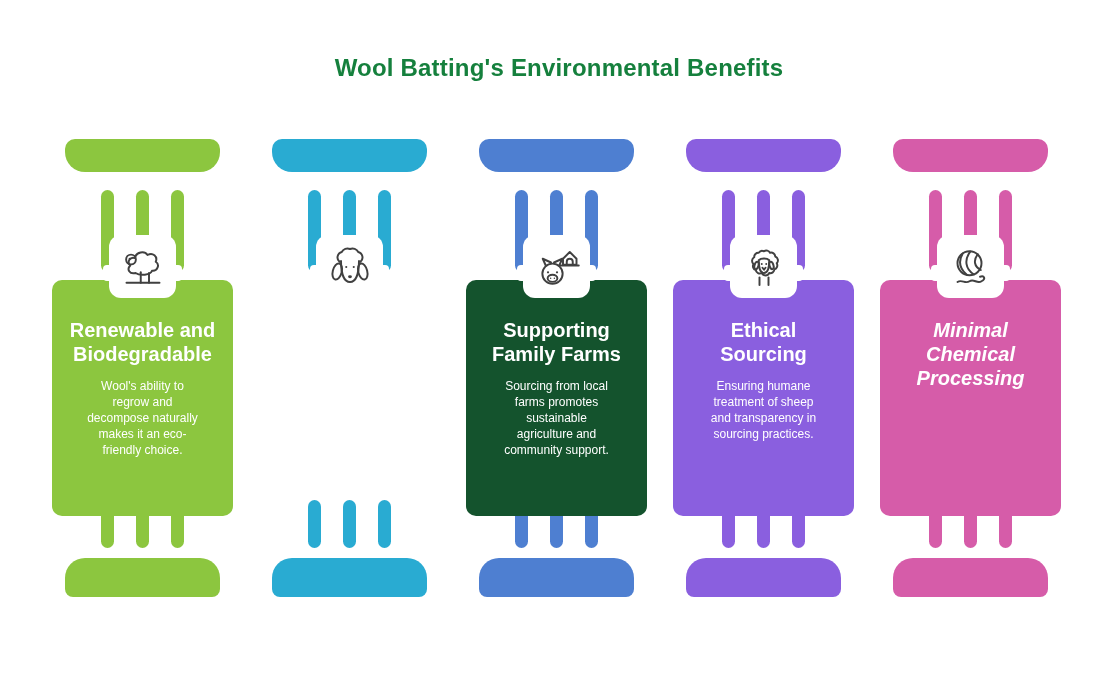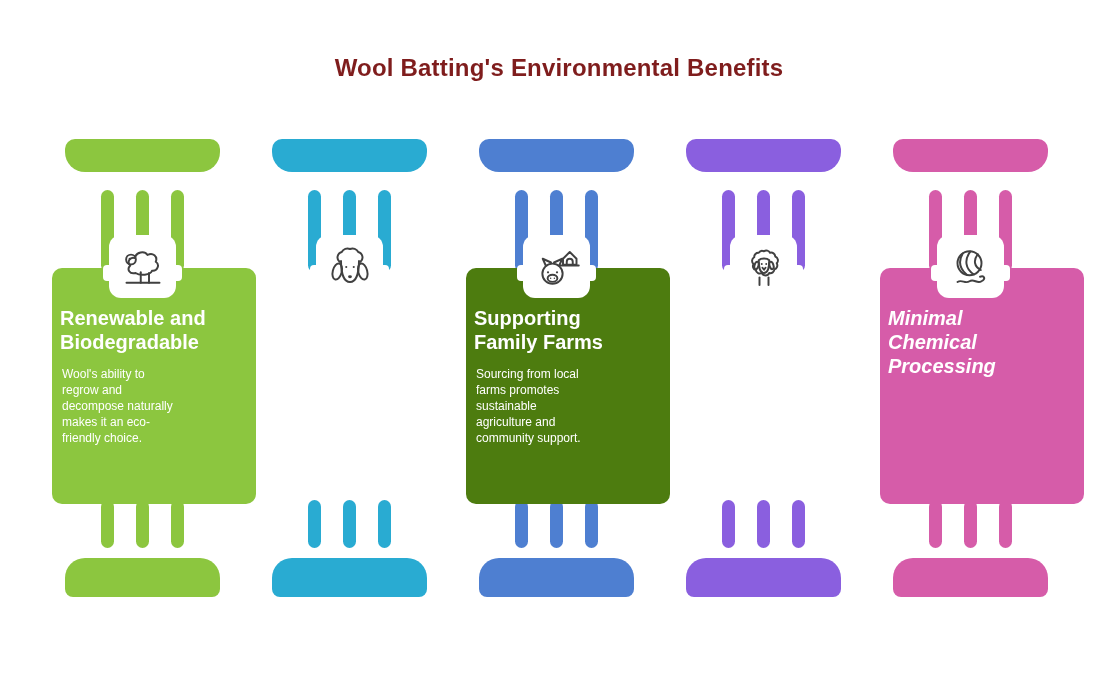--- a/index.html
+++ b/index.html
@@ -36,39 +36,39 @@
   }
   .tile::before, .tile::after {
     content:""; position:absolute; top:30px; width:10px; height:16px;
     background:#ffffff; border-radius:4px;
   }
   .tile::before { left:-6px; }
   .tile::after  { right:-6px; }
   .tile svg { display:block; }
 
   .card {
-    position:absolute; top:268px; left:13px; width:204px; height:236px;
-    border-radius:10px; z-index:1; color:#ffffff; text-align:left;
+    position:absolute; top:280px; left:13px; width:181px; height:236px;
+    border-radius:10px; z-index:1; color:#ffffff; text-align:center;
     box-sizing:border-box;
   }
   .card .ttl {
     margin:38px 8px 0 8px; font-size:20px; font-weight:bold;
     line-height:1.2; white-space:pre-line;
   }
   .card .desc {
     margin:13px 10px 0 10px; font-size:12px; line-height:1.33;
     white-space:pre-line;
   }
 </style>
 </head>
 <body>
 
 <div class="page">
 
-  <div class="heading" style="color: #7f1d1d;">Wool Batting's Environmental Benefits</div>
+  <div class="heading" style="color: #15803d;">Wool Batting's Environmental Benefits</div>
 
   <div class="pillars">
 
     <div class="pillar">
       <div class="cap" style="background: rgb(140, 198, 63);"></div>
       <div class="bars-top">
         <div class="bar b1" style="background: rgb(140, 198, 63);"></div>
         <div class="bar b2" style="background: rgb(140, 198, 63);"></div>
         <div class="bar b3" style="background: rgb(140, 198, 63);"></div>
       </div>
@@ -129,21 +129,21 @@
       <div class="base" style="background: rgb(41, 171, 210);"></div>
     </div>
 
     <div class="pillar">
       <div class="cap" style="background: rgb(78, 127, 209);"></div>
       <div class="bars-top">
         <div class="bar b1" style="background: rgb(78, 127, 209);"></div>
         <div class="bar b2" style="background: rgb(78, 127, 209);"></div>
         <div class="bar b3" style="background: rgb(78, 127, 209);"></div>
       </div>
-      <div class="card" style="background: #4d7c0f;">
+      <div class="card" style="background: #14532d;">
         <div class="ttl">Supporting
 Family Farms</div>
         <div class="desc">Sourcing from local
 farms promotes
 sustainable
 agriculture and
 community support.</div>
       </div>
       <div class="tile">
         <span>
@@ -170,20 +170,28 @@
       <div class="base" style="background: rgb(78, 127, 209);"></div>
     </div>
 
     <div class="pillar">
       <div class="cap" style="background: rgb(138, 95, 223);"></div>
       <div class="bars-top">
         <div class="bar b1" style="background: rgb(138, 95, 223);"></div>
         <div class="bar b2" style="background: rgb(138, 95, 223);"></div>
         <div class="bar b3" style="background: rgb(138, 95, 223);"></div>
       </div>
+      <div class="card" style="background: rgb(138, 95, 223);">
+        <div class="ttl">Ethical
+Sourcing</div>
+        <div class="desc">Ensuring humane
+treatment of sheep
+and transparency in
+sourcing practices.</div>
+      </div>
       <div class="tile">
         <span>
           <svg width="52" height="48" viewBox="0 0 64 64" fill="none" stroke="#404040" stroke-width="2.6" stroke-linecap="round" stroke-linejoin="round">
             <line x1="26" y1="46" x2="26" y2="56"></line>
             <line x1="38" y1="46" x2="38" y2="56"></line>
             <path d="M32 11 a5.5 5.5 0 0 1 8 2 a5.5 5.5 0 0 1 7 5 a5.5 5.5 0 0 1 2 9 a5.5 5.5 0 0 1 -3 8 a5.5 5.5 0 0 1 -7 5 a5.5 5.5 0 0 1 -10 0 a5.5 5.5 0 0 1 -8 -4 a5.5 5.5 0 0 1 -3 -8 a5.5 5.5 0 0 1 1 -9 a5.5 5.5 0 0 1 6 -6 a5.5 5.5 0 0 1 7 -2 Z"></path>
             <path d="M25 23 C25 36 28 40 32 40 C36 40 39 36 39 23 C36 20 28 20 25 23 Z"></path>
             <ellipse cx="22" cy="30" rx="2.6" ry="5" transform="rotate(18 22 30)"></ellipse>
             <ellipse cx="42" cy="30" rx="2.6" ry="5" transform="rotate(-18 42 30)"></ellipse>
             <circle cx="29" cy="28" r="1.3" fill="#404040" stroke="none"></circle>

